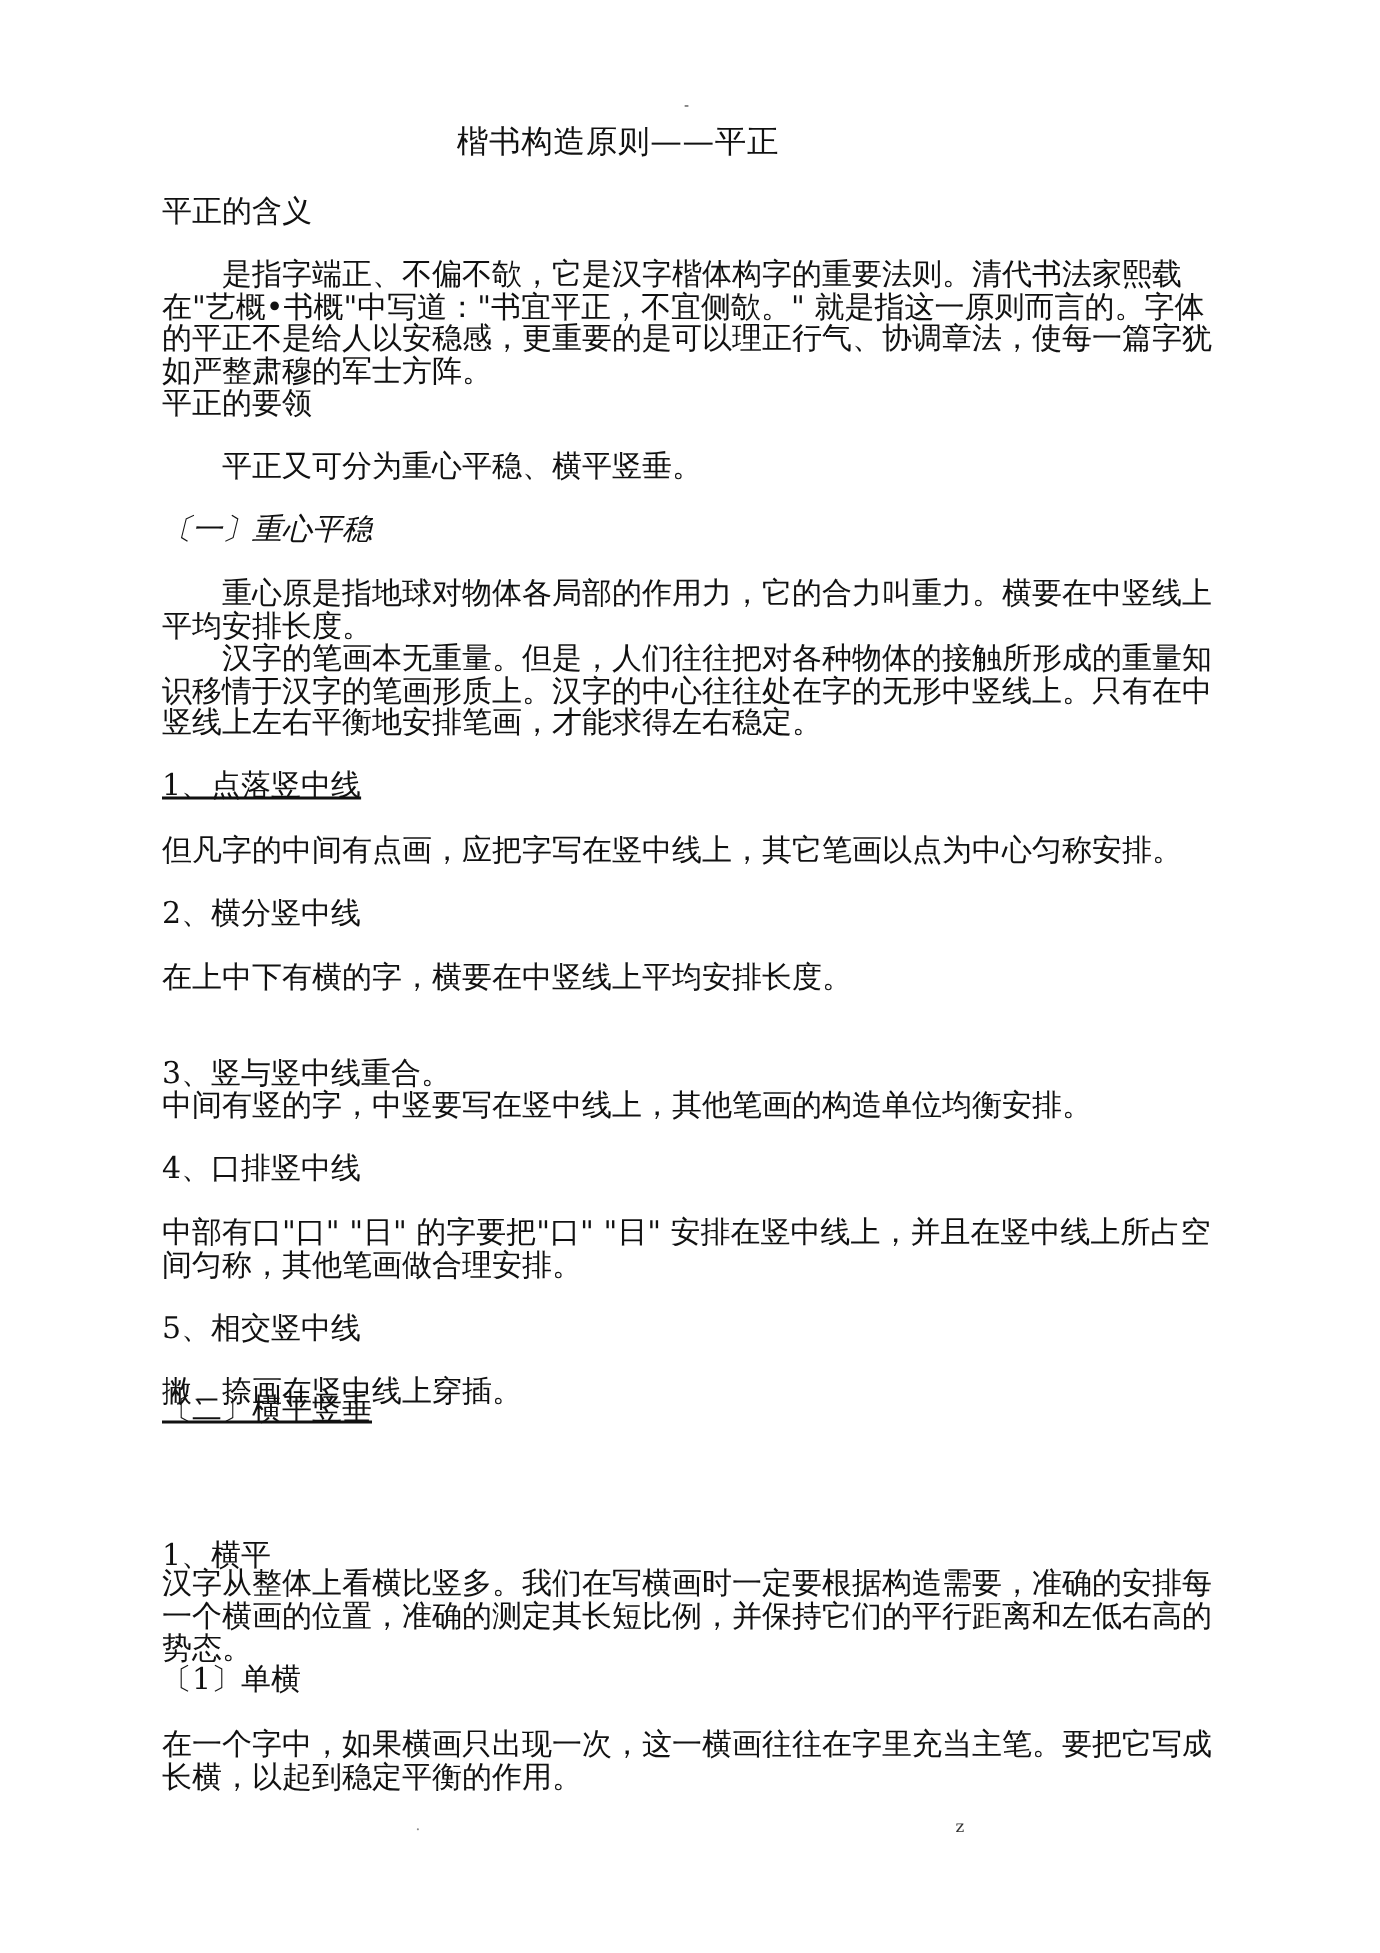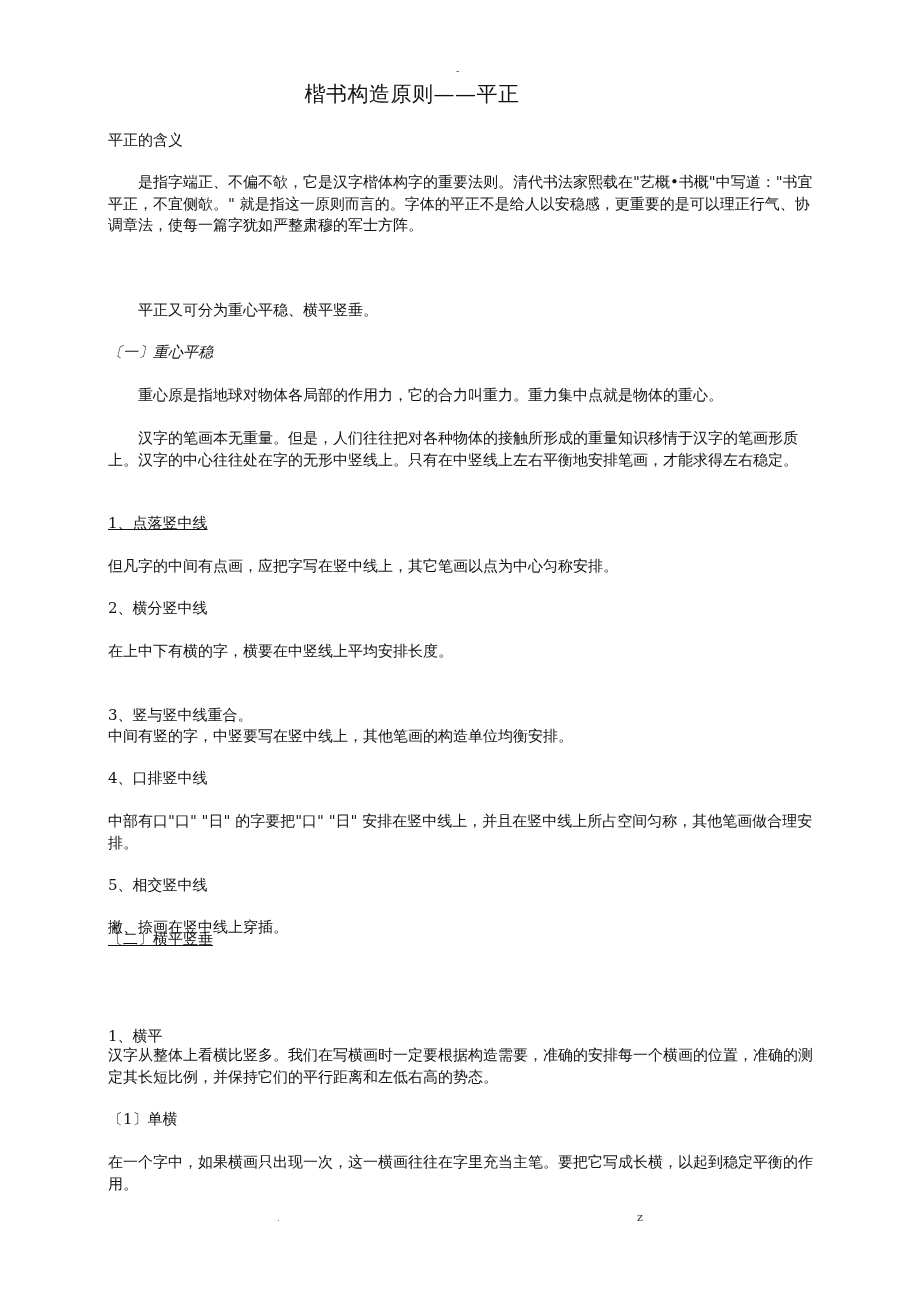--- a/index.html
+++ b/index.html
@@ -36,21 +36,21 @@
       text-align: center;
       font-size: 21px;
       line-height: 28px;
       letter-spacing: 0.5px;
       color: #111;
     }
     .block {
       position: absolute;
       left: 108px;
       width: 706px;
-      font-size: 15px;
+      font-size: 20px;
       line-height: 21.5px;
       color: #111;
       margin: 0;
     }
     .indent {
       text-indent: 2em;
     }
     .footer-dot {
       position: absolute;
       left: 277px;
@@ -71,26 +71,27 @@
 
 <div class="page">
   <div class="header-mark">-</div>
 
   <div class="title">楷书构造原则——平正</div>
 
   <p class="block" style="top:130px;">平正的含义</p>
 
   <p class="block indent" style="top:172px;">是指字端正、不偏不欹，它是汉字楷体构字的重要法则。清代书法家熙载在"艺概•书概"中写道："书宜平正，不宜侧欹。" 就是指这一原则而言的。字体的平正不是给人以安稳感，更重要的是可以理正行气、协调章法，使每一篇字犹如严整肃穆的军士方阵。</p>
 
+  <p class="block" style="top:258px;">平正的要领</p>
 
   <p class="block indent" style="top:300px;">平正又可分为重心平稳、横平竖垂。</p>
 
   <p class="block" style="top:342px;font-style:italic;">〔一〕重心平稳</p>
 
-  <p class="block indent" style="top:385px;">重心原是指地球对物体各局部的作用力，它的合力叫重力。重力集中点就是物体的重心。</p>
+  <p class="block indent" style="top:385px;">重心原是指地球对物体各局部的作用力，它的合力叫重力。横要在中竖线上平均安排长度。</p>
 
   <p class="block indent" style="top:428px;">汉字的笔画本无重量。但是，人们往往把对各种物体的接触所形成的重量知识移情于汉字的笔画形质上。汉字的中心往往处在字的无形中竖线上。只有在中竖线上左右平衡地安排笔画，才能求得左右稳定。</p>
 
   <p class="block" style="top:513px;text-decoration:underline;">1、点落竖中线</p>
 
   <p class="block" style="top:556px;">但凡字的中间有点画，应把字写在竖中线上，其它笔画以点为中心匀称安排。</p>
 
   <p class="block" style="top:598px;">2、横分竖中线</p>
 
   <p class="block" style="top:641px;">在上中下有横的字，横要在中竖线上平均安排长度。</p>

